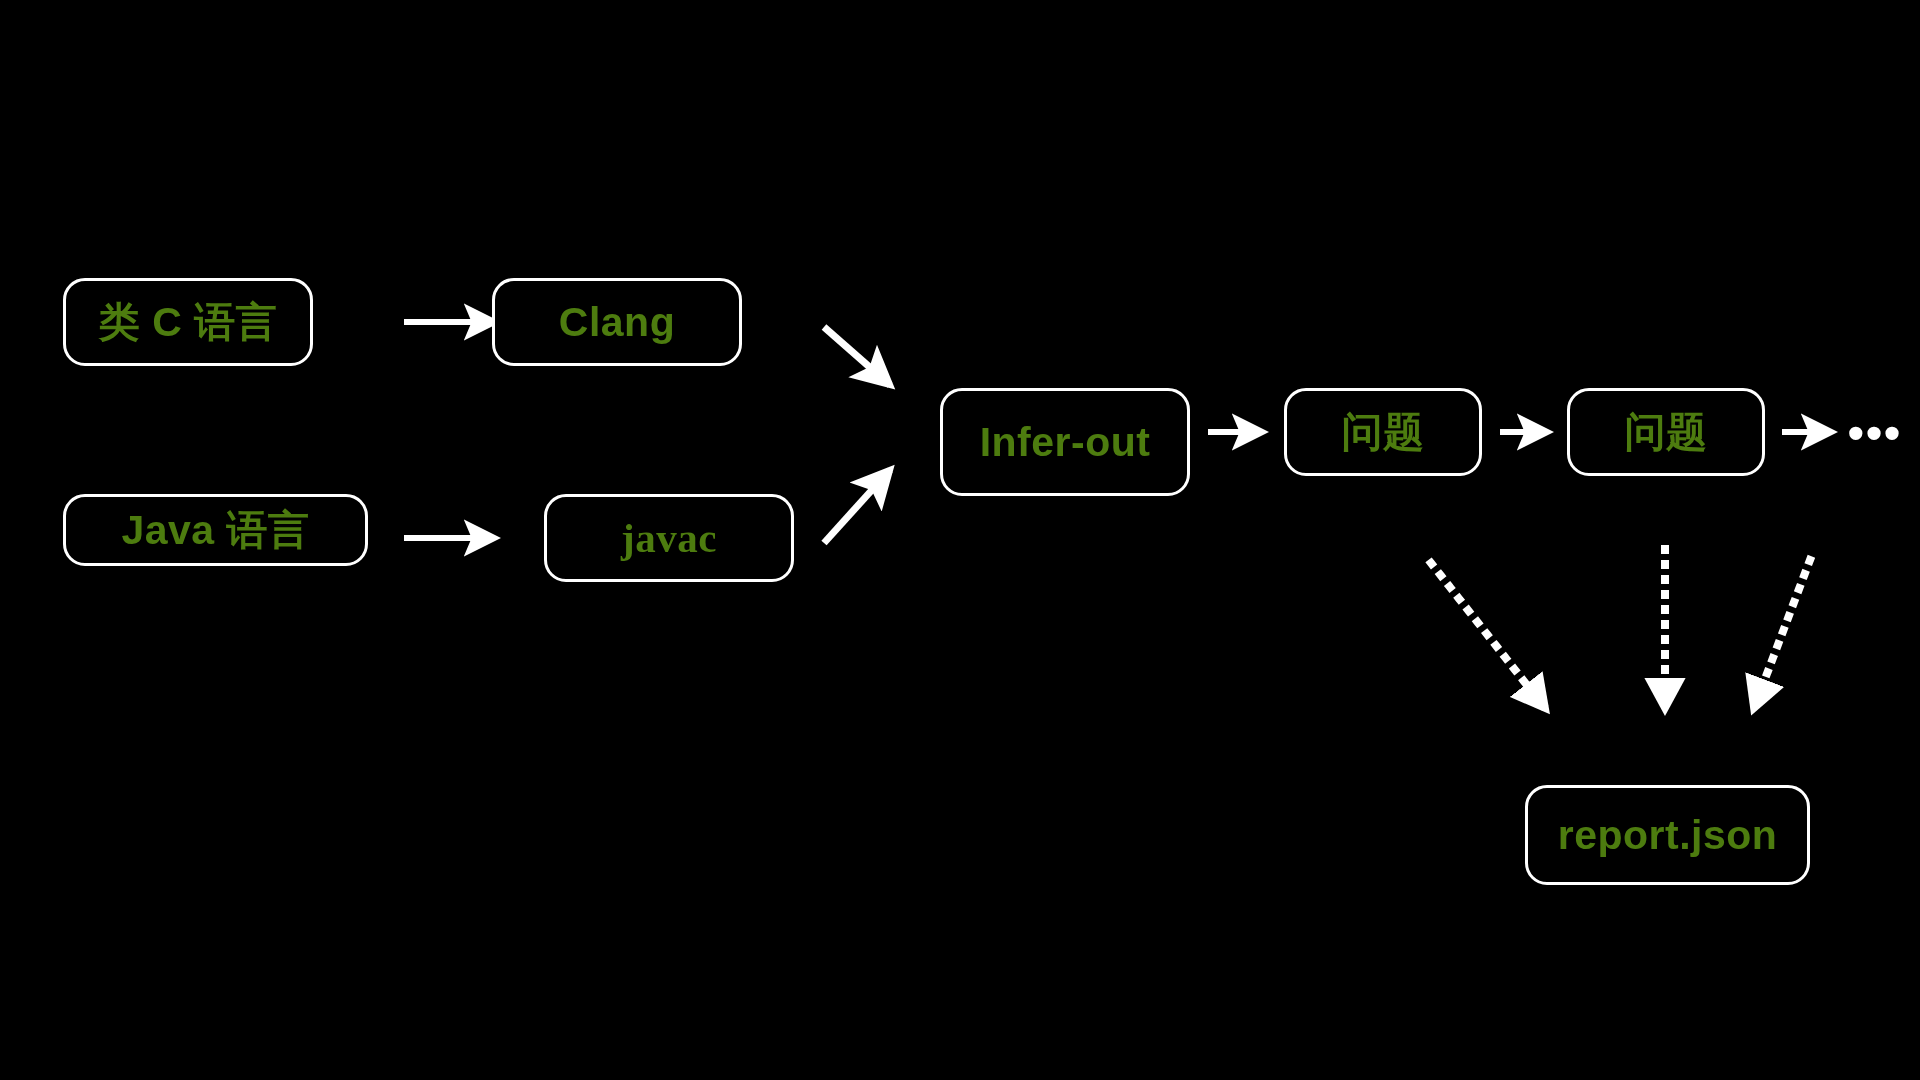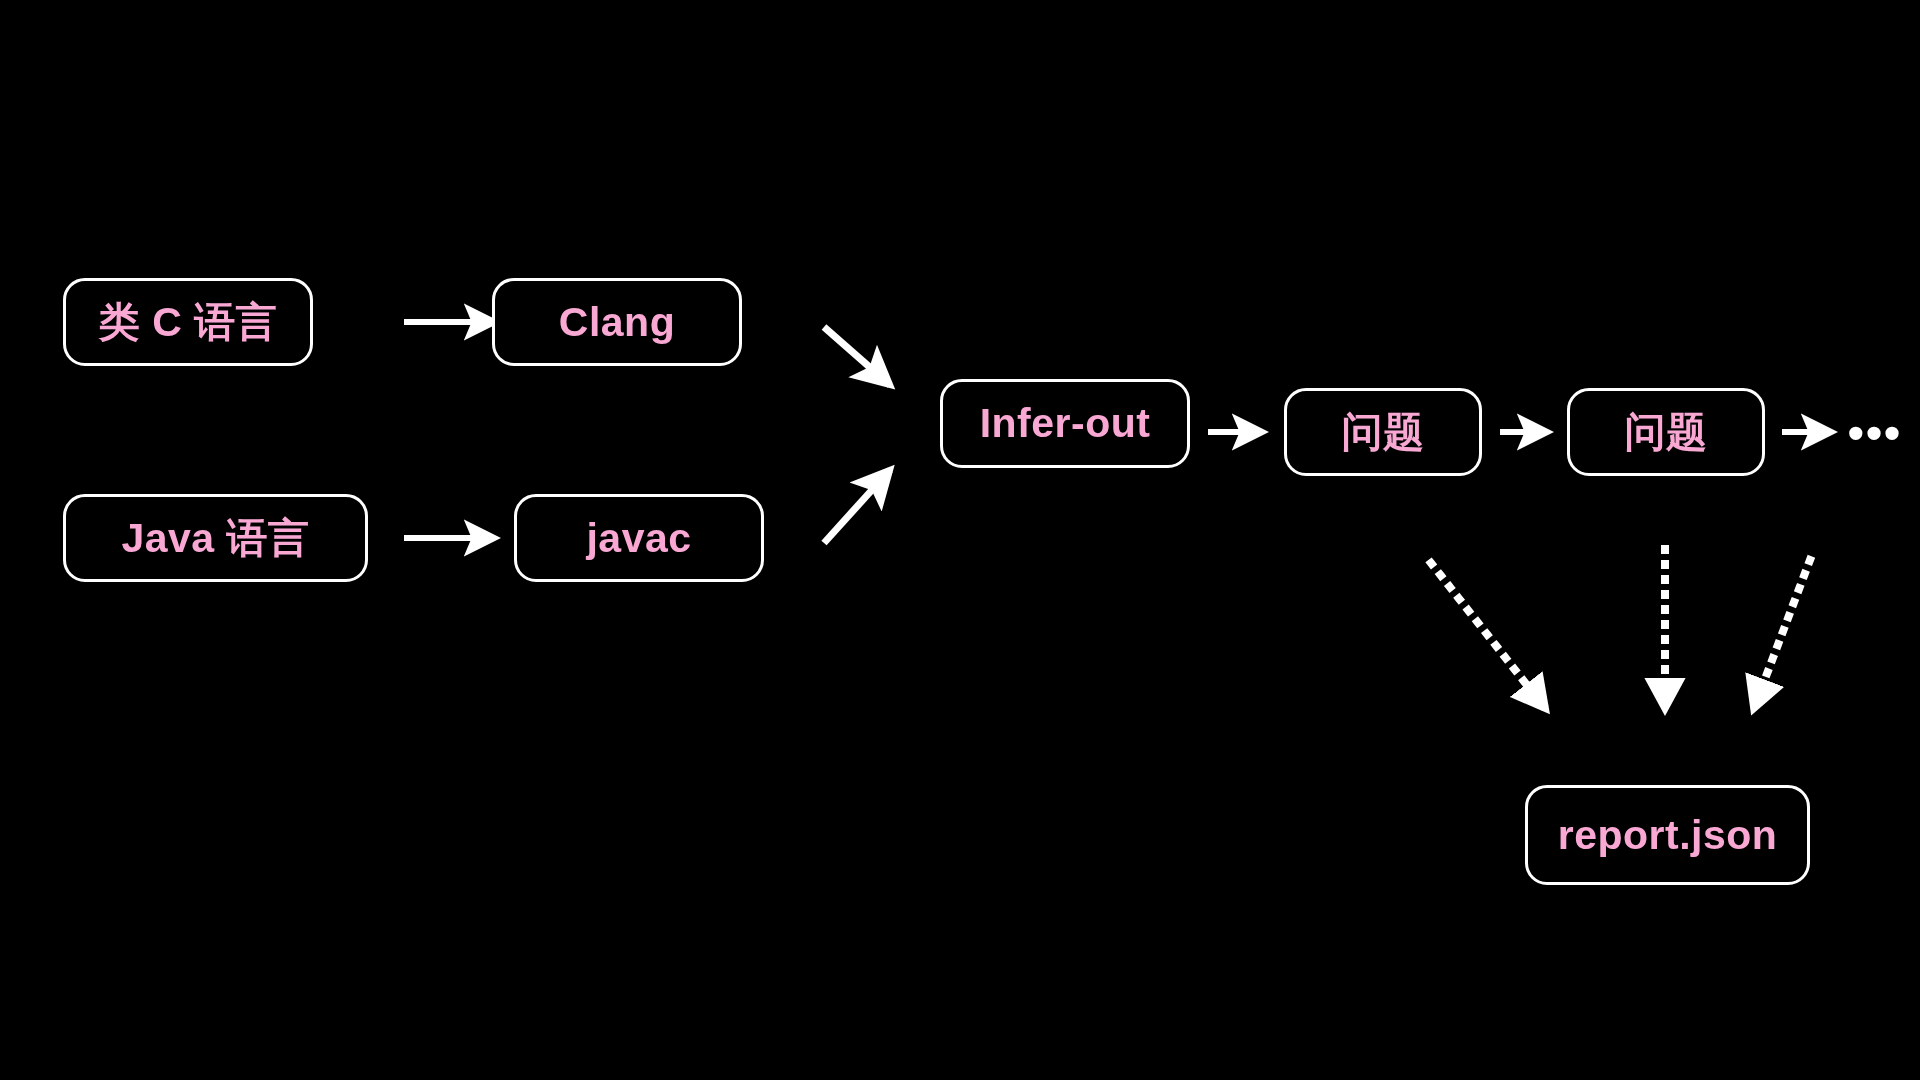--- a/index.html
+++ b/index.html
@@ -17,33 +17,33 @@
     font-family: "Liberation Sans", "DejaVu Sans", sans-serif;
   }
   .node {
     position: absolute;
     display: flex;
     align-items: center;
     justify-content: center;
     border: 3px solid #ffffff;
     border-radius: 18px;
     background: #000000;
-    color: #f9a8d4;
+    color: #4d7c0f;
     font-weight: 700;
     letter-spacing: 0.5px;
     white-space: nowrap;
   }
   
   #node-c-lang   { left: 63px;  top: 278px; width: 250px; height: 88px;  font-size: 41px; border-radius: 22px; }
-  #node-java-lang{ left: 63px;  top: 494px; width: 305px; height: 88px;  font-size: 41px; border-radius: 22px; }
+  #node-java-lang{ left: 63px;  top: 494px; width: 305px; height: 72px;  font-size: 41px; border-radius: 22px; }
   
   #node-clang    { left: 492px; top: 278px; width: 250px; height: 88px;  font-size: 41px; border-radius: 22px; }
-  #node-javac    { left: 514px; top: 494px; width: 250px; height: 88px;  font-size: 41px; border-radius: 22px; }
+  #node-javac    { left: 544px; top: 494px; width: 250px; height: 88px;  font-size: 41px; border-radius: 22px; font-family: Liberation Serif, serif; }
   
-  #node-infer-out{ left: 940px;  top: 379px; width: 250px; height: 89px; font-size: 41px; border-radius: 22px; }
+  #node-infer-out{ left: 940px;  top: 388px; width: 250px; height: 108px; font-size: 41px; border-radius: 22px; }
   #node-issue-1  { left: 1284px; top: 388px; width: 198px; height: 88px; font-size: 41px; border-radius: 22px; }
   #node-issue-2  { left: 1567px; top: 388px; width: 198px; height: 88px; font-size: 41px; border-radius: 22px; }
   #node-report   { left: 1525px; top: 785px; width: 285px; height: 100px; font-size: 41px; border-radius: 22px; }
 
   .ellipsis {
     position: absolute;
     left: 1845px;
     top: 405px;
     width: 60px;
     height: 55px;

